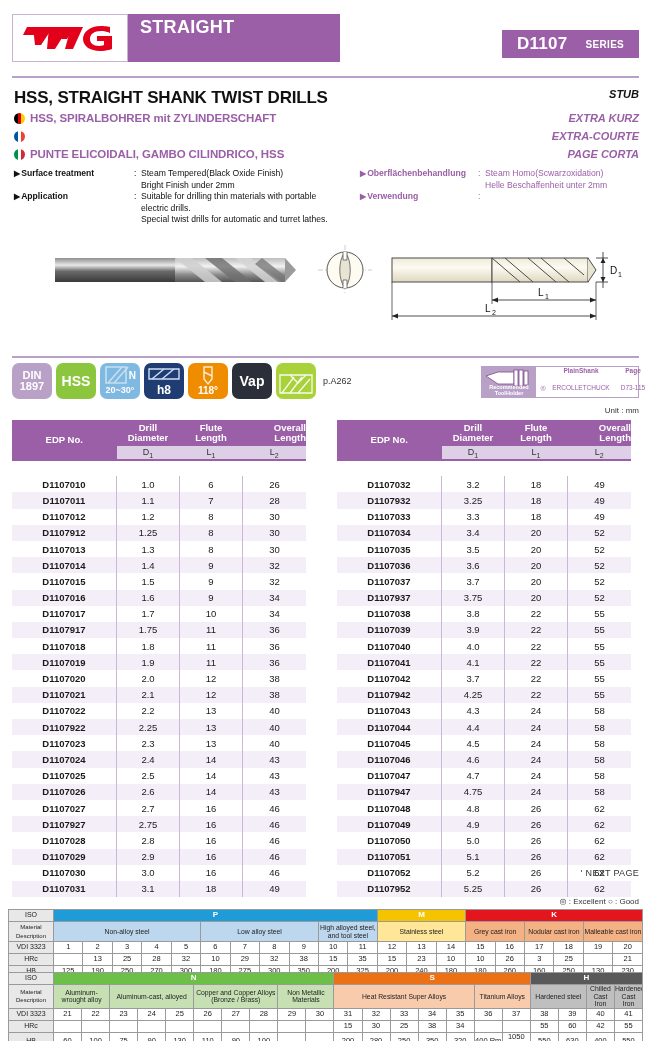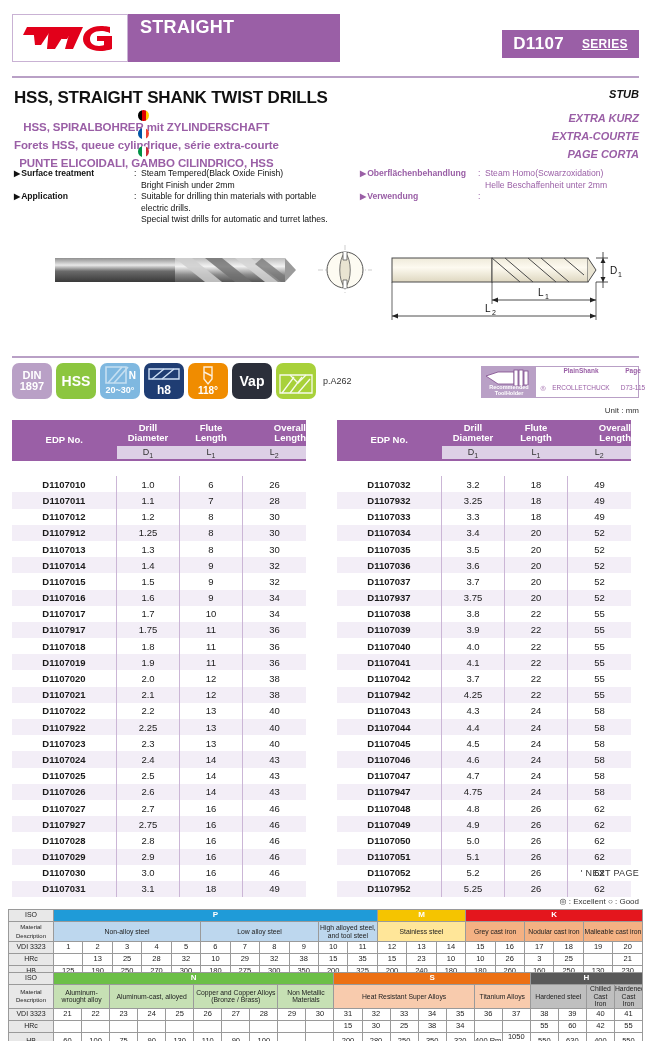--- a/index.html
+++ b/index.html
@@ -16,29 +16,29 @@
      border:1px solid #c9b2d4;box-sizing:border-box;}
   .title-box{position:absolute;left:116px;top:0;width:212px;height:48px;background:#9a5fa6;}
   .title-box .t1,.title-box .t2{
      color:#fff;font-weight:bold;font-size:18px;letter-spacing:.3px;
      position:absolute;left:12px;line-height:21px;}
   .title-box .t1{top:3px;}
   .title-box .t2{top:24px;}
   .series-box{position:absolute;left:490px;top:16px;width:137px;height:28px;background:#9a5fa6;
      display:flex;align-items:center;justify-content:center;}
   .series-box .snum{color:#fff;font-weight:bold;font-size:17px;letter-spacing:.3px;}
-  .series-box .sser{color:#fff;font-weight:bold;font-size:12px;margin-left:18px;letter-spacing:.3px;text-decoration:underline;}
+  .series-box .sser{color:#fff;font-weight:bold;font-size:10px;margin-left:18px;letter-spacing:.3px;}
 
   
   .rule{position:absolute;background:#b9a0c6;}
   .sub{position:absolute;left:14px;top:88px;}
   .sub h1{margin:0;font-size:17px;font-weight:bold;letter-spacing:-.2px;color:#111;}
   .stub{position:absolute;right:12px;top:88px;font-size:11px;font-weight:bold;font-style:italic;color:#111;}
   .langs{position:absolute;left:14px;top:110px;}
-  .langrow{display:flex;align-items:center;height:16px;margin-bottom:2px;flex-direction:column;}
+  .langrow{display:flex;align-items:center;height:16px;margin-bottom:2px;}
   .flag{width:11px;height:11px;border-radius:50%;margin-right:5px;overflow:hidden;display:inline-block;
         position:relative;flex:0 0 auto;}
   .flag i{position:absolute;top:0;height:100%;width:33.34%;display:block;}
   .langtxt{font-size:11.5px;font-weight:bold;color:#9a5fa6;letter-spacing:-.1px;}
   .rlangs{position:absolute;right:12px;top:110px;text-align:right;}
   .rlangs div{font-size:11px;font-weight:bold;font-style:italic;color:#9a5fa6;height:16px;line-height:16px;margin-bottom:2px;}
 
   
   .specL{position:absolute;left:14px;top:168px;width:320px;font-size:8.6px;line-height:11.6px;color:#111;}
   .specR{position:absolute;left:338px;top:168px;width:310px;font-size:8.6px;line-height:11.6px;color:#9a5fa6;margin-left:22px;}
@@ -165,21 +165,20 @@
           <i style="left:66.67%;background:#ffce00"></i>
       </span>
       <span class="langtxt">HSS, SPIRALBOHRER mit ZYLINDERSCHAFT</span>
     </div>
     <div class="langrow">
       <span class="flag">
         <i style="left:0;background:#0055a4"></i>
           <i style="left:33.34%;background:#ffffff"></i>
           <i style="left:66.67%;background:#ef4135"></i>
       </span>
-      <span class="langtxt">Forets HSS, queue cylindrique, série extra-courte</span>
     </div>
     <div class="langrow">
       <span class="flag">
         <i style="left:0;background:#009246"></i>
           <i style="left:33.34%;background:#ffffff"></i>
           <i style="left:66.67%;background:#ce2b37"></i>
       </span>
       <span class="langtxt">PUNTE ELICOIDALI, GAMBO CILINDRICO, HSS</span>
     </div>
   </div>

